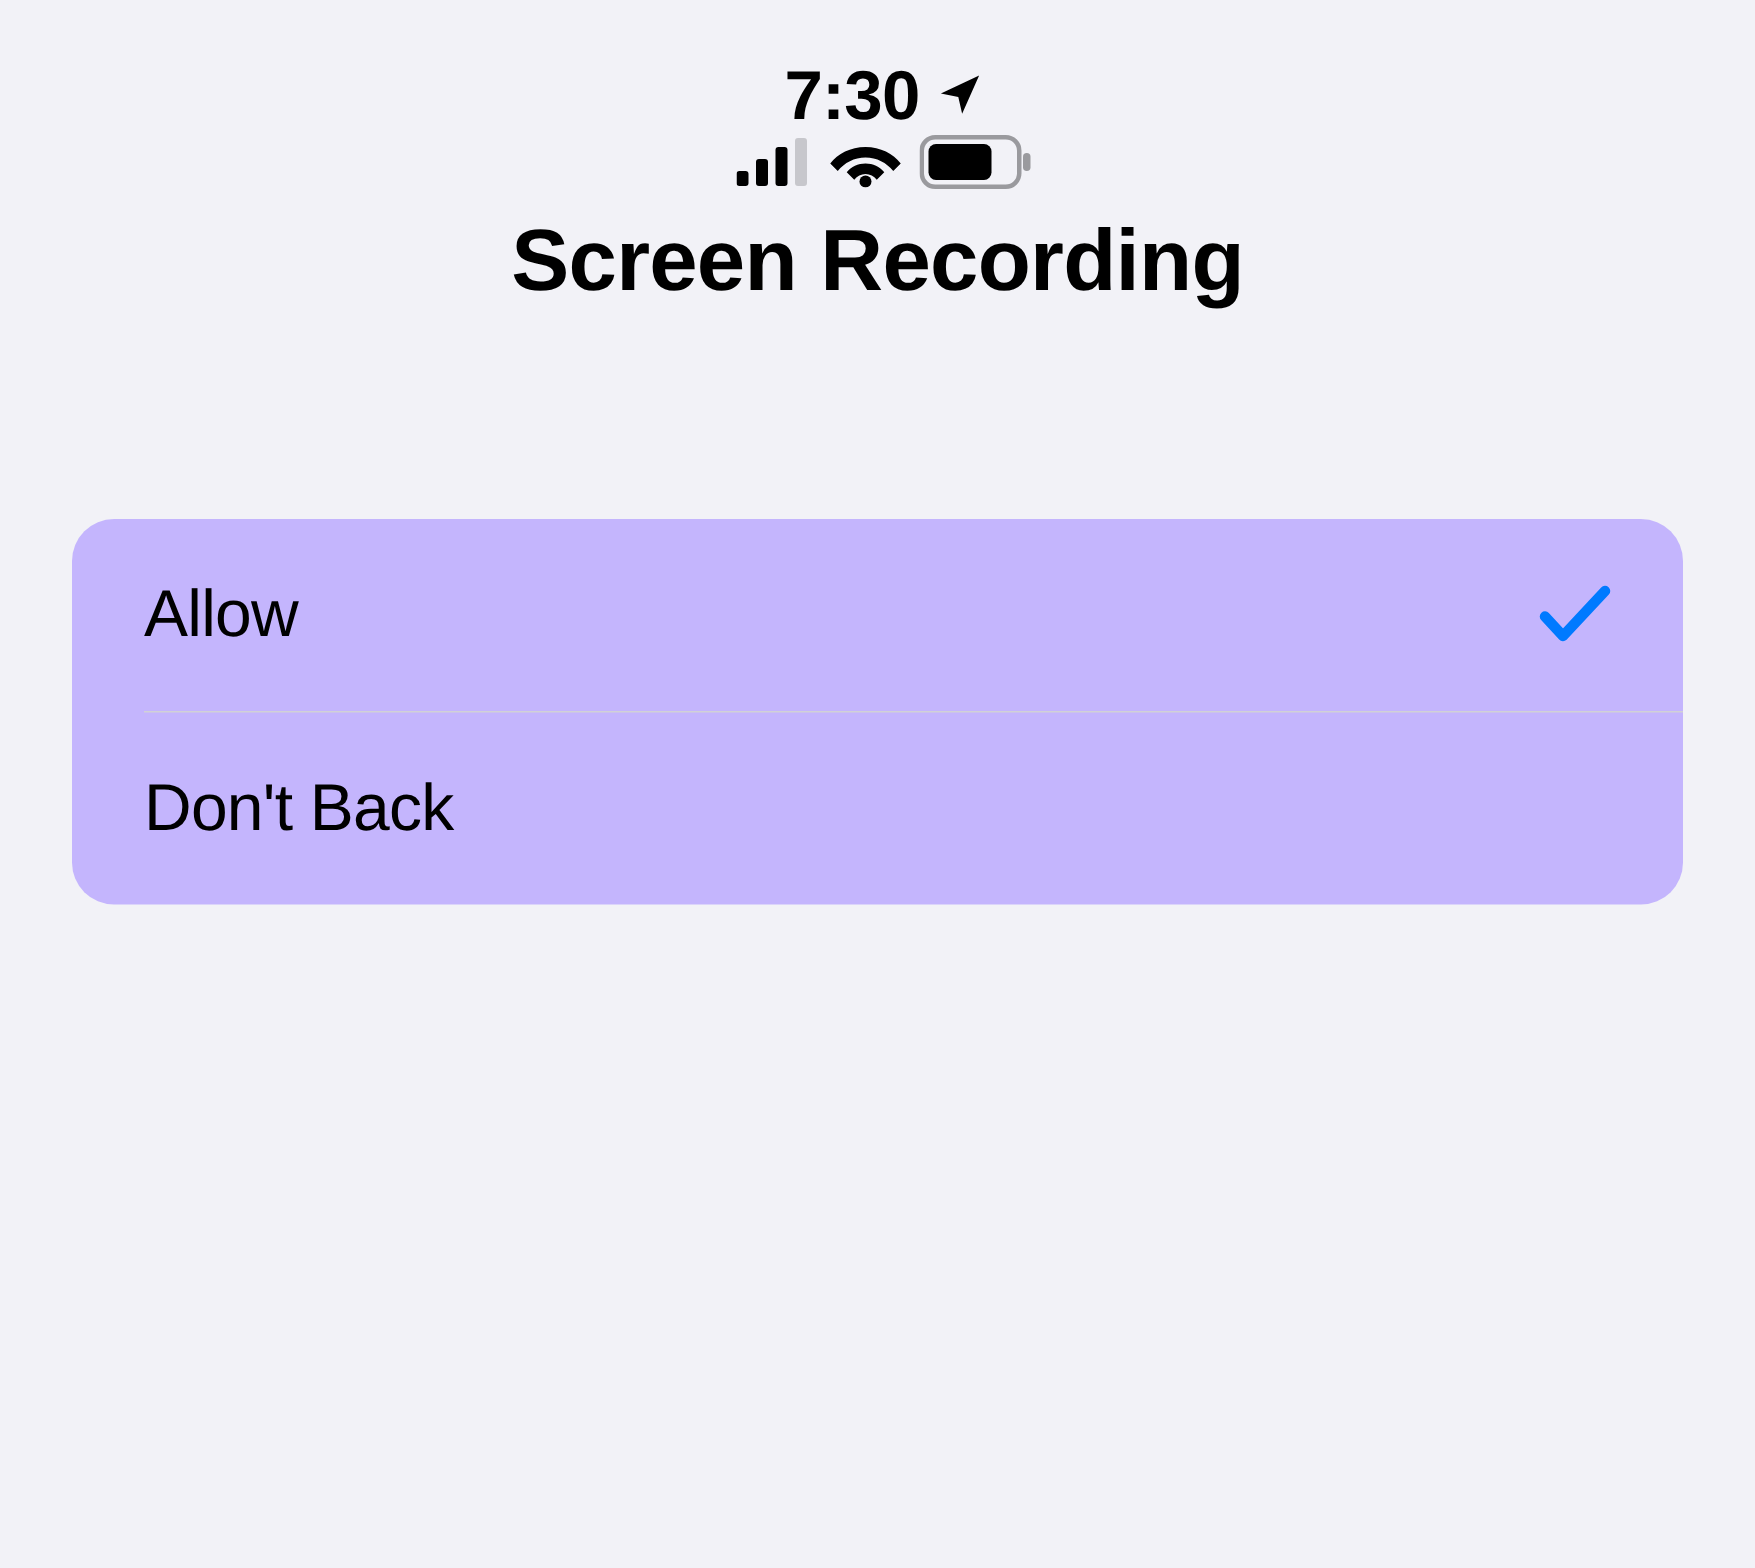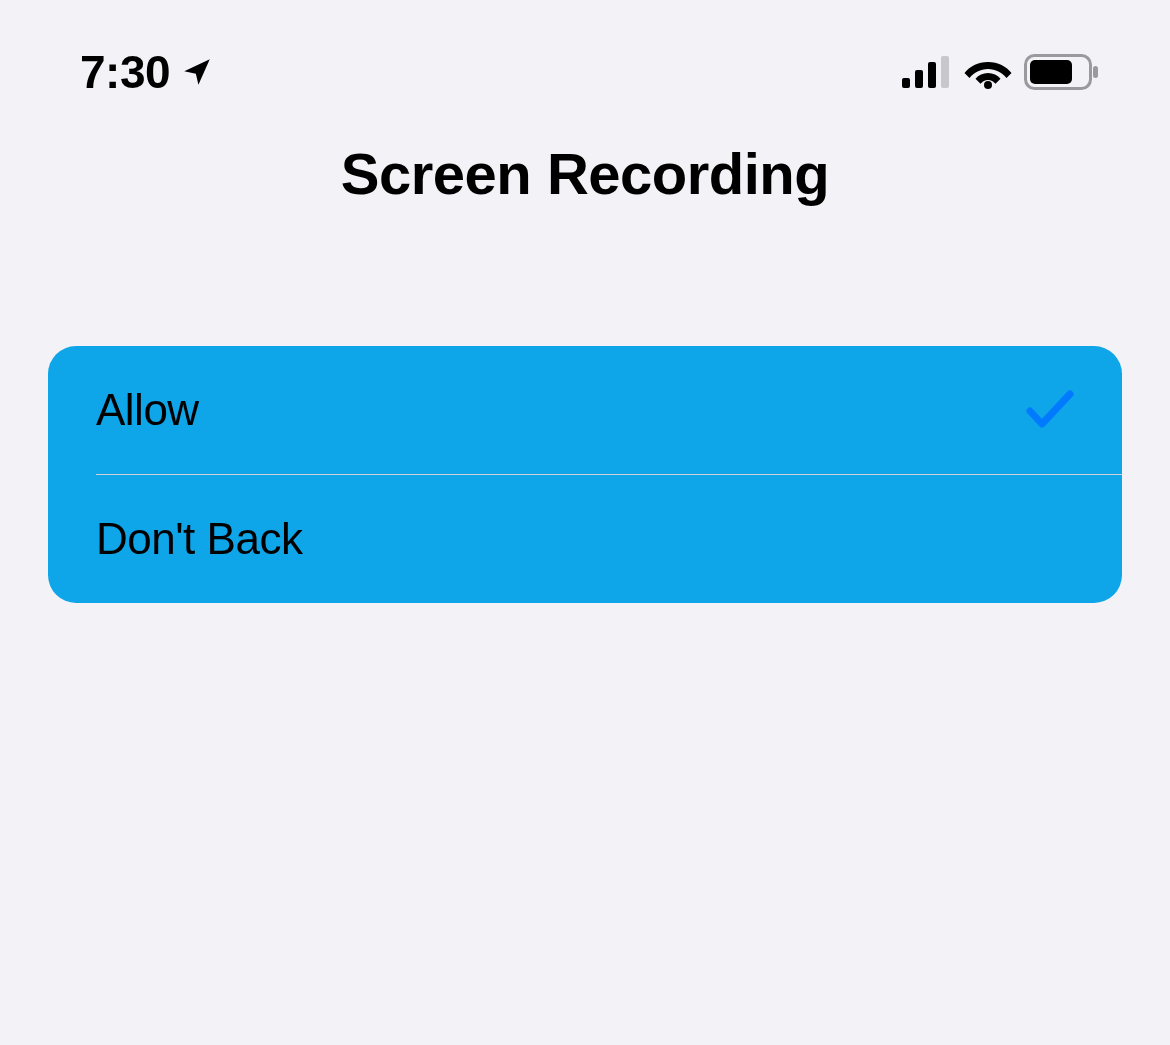--- a/index.html
+++ b/index.html
@@ -15,20 +15,21 @@
       font-family: -apple-system, BlinkMacSystemFont, "SF Pro Text", "Helvetica Neue", Arial, sans-serif;
       color: #000;
       overflow: hidden;
     }
     .status-bar {
       display: flex;
       justify-content: space-between;
       align-items: center;
       padding: 36px 70px 0 80px;
       height: 108px;
+      flex-direction: column;
     }
     .status-left {
       display: flex;
       align-items: center;
       gap: 10px;
     }
     .status-time {
       font-size: 46px;
       font-weight: 600;
       letter-spacing: -0.5px;
@@ -71,21 +72,21 @@
       left: 50%;
       transform: translateX(-50%);
       font-size: 58px;
       font-weight: 600;
       letter-spacing: -0.5px;
     }
     .content {
       padding: 108px 48px 0 48px;
     }
     .option-list {
-      background: #0ea5e9;
+      background: #c4b5fd;
       border-radius: 28px;
       overflow: hidden;
     }
     .option-row {
       display: flex;
       align-items: center;
       justify-content: space-between;
       padding: 0 48px;
       height: 128px;
       cursor: pointer;

